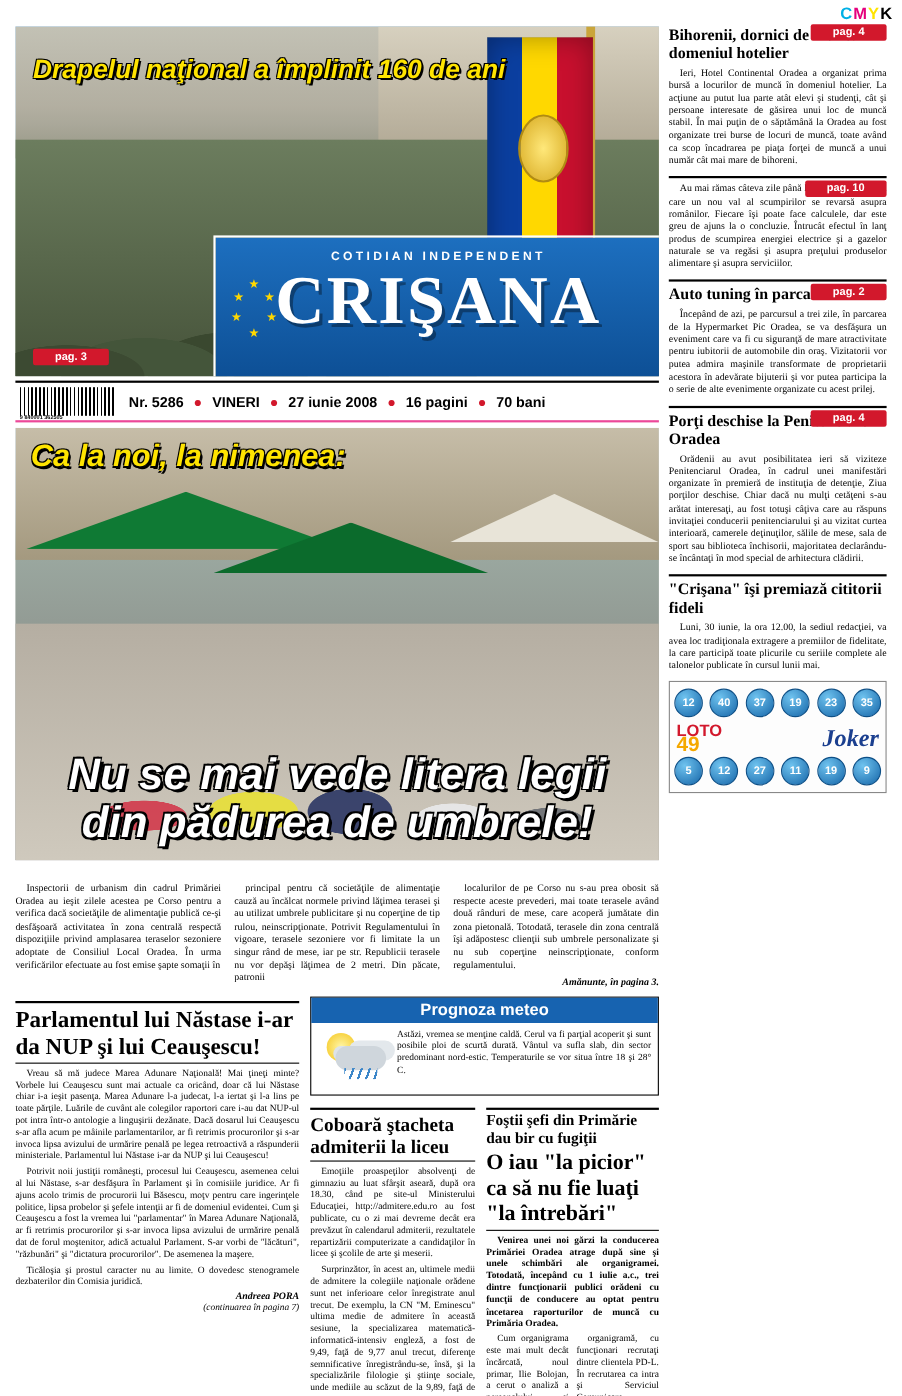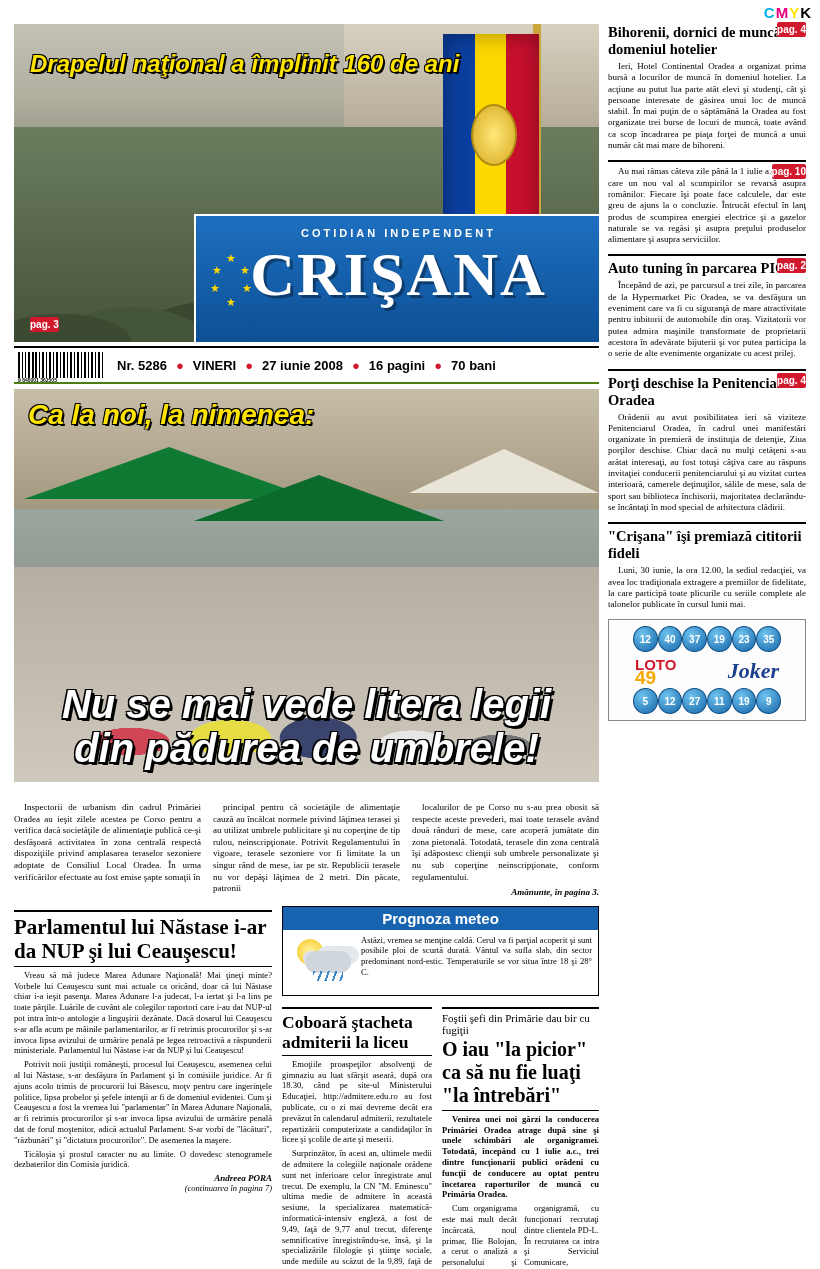--- a/index.html
+++ b/index.html
@@ -37,36 +37,36 @@
   .hero .flagpole{position:absolute;right:58px;top:0;width:8px;height:250px;background:#caa53a;}
   .hero .flag{position:absolute;right:60px;top:10px;width:96px;height:265px;
     background:linear-gradient(90deg,#0b3fa0 0 33%, #ffd800 33% 66%, #c8102e 66% 100%);
     box-shadow:inset 0 0 25px rgba(0,0,0,.35);}
   .hero .flag .seal{position:absolute;left:28px;top:70px;width:42px;height:58px;border-radius:50%;
     background:radial-gradient(#ffe87a,#d6a81e);border:2px solid #b08b14;}
   .hero-title{position:absolute;left:16px;top:26px;font-family:Liberation Sans, sans-serif;
     font-weight:bold;font-style:italic;font-size:24px;color:#ffe400;
     text-shadow:2px 2px 0 #000, -1px -1px 0 #000, 1px -1px 0 #000, -1px 1px 0 #000;}
   .pagtag{position:absolute;font-family:"Liberation Sans",sans-serif;font-weight:bold;
-    font-size:10px;color:#fff;background:#d2182c;padding:2px 0;border-radius:2px;}
+    font-size:10px;color:#fff;background:#d2182c;padding:2px 20px;border-radius:2px;}
   .hero .pagtag{left:16px;bottom:10px;}
 
   
   .masthead{position:absolute;left:180px;top:190px;width:405px;height:128px;
     background:linear-gradient(180deg,#1d6fbf,#0d4f95);border:2px solid #fff;}
   .masthead .kicker{text-align:center;color:#fff;font-family:"Liberation Sans",sans-serif;
     font-size:11px;font-weight:bold;letter-spacing:3px;margin-top:11px;}
   .masthead .name{text-align:center;font-family:"Liberation Serif",serif;font-weight:bold;
     font-size:62px;color:#fff;letter-spacing:2px;line-height:66px;margin-top:2px;
     text-shadow:3px 3px 0 rgba(0,0,0,.35);}
   .masthead .stars{position:absolute;left:14px;top:36px;width:48px;height:58px;}
   .masthead .stars span{position:absolute;color:#ffd800;font-size:11px;}
 
   
-  .infobar{position:relative;width:585px;height:34px;border-top:2px solid #000;border-bottom:2px solid #4d7c0f;
+  .infobar{position:relative;width:585px;height:34px;border-top:2px solid #000;border-bottom:2px solid #ec4899;
     margin-top:4px;display:flex;align-items:center;justify-content:center;gap:9px;
     font-family:"Liberation Sans",sans-serif;font-weight:bold;font-size:13px;}
   .infobar .dot{color:#d2182c;font-size:13px;}
   .barcode{position:absolute;left:4px;top:4px;width:86px;height:26px;
     background:repeating-linear-gradient(90deg,#000 0 1.5px,#fff 1.5px 3.5px);}
   .barcode-num{position:absolute;left:4px;top:29px;font-size:5px;font-family:"Liberation Sans",sans-serif;}
 
   
   .photo2{position:relative;width:585px;height:393px;margin-top:5px;overflow:hidden;
     background:linear-gradient(180deg,#cfe0ee 0%,#b9cfe0 18%,#9aa79f 30%,#8e948e 55%,#9b9a95 100%);}
@@ -129,21 +129,21 @@
 
   
   .rbox{margin-bottom:9px;position:relative;}
   .rbox .rhead{font-family:"Liberation Serif",serif;font-weight:bold;font-size:14.5px;line-height:17px;}
   .rbox .rbody{font-size:9px;line-height:11.3px;text-align:justify;margin-top:3px;}
   .rbox .rbody p{margin:0;text-indent:10px;}
   .rtag{position:absolute;right:0;top:-2px;}
   .rrule{border-top:2px solid #000;margin:6px 0 4px;}
 
   
-  .lotto{border:1px solid #888;margin-top:6px;padding:6px 20px;background:#fdfdfd;}
+  .lotto{border:1px solid #888;margin-top:6px;padding:6px 0;background:#fdfdfd;}
   .balls{display:flex;justify-content:space-between;padding:0 4px;}
   .ball{width:24px;height:24px;border-radius:50%;background:radial-gradient(circle at 35% 30%,#6fc3ef,#1565a8);
     color:#fff;font-family:"Liberation Sans",sans-serif;font-weight:bold;font-size:10px;
     display:flex;align-items:center;justify-content:center;border:1px solid #0d4f86;}
   .logos{display:flex;align-items:flex-start;justify-content:space-between;padding:6px 6px 4px;}
   .loto-logo{font-family:"Liberation Sans",sans-serif;font-weight:bold;font-size:15px;color:#d2182c;line-height:13px;}
   .loto-logo .n{color:#f5a800;font-size:19px;}
   .joker-logo{font-family:"Liberation Serif",serif;font-weight:bold;font-style:italic;font-size:22px;color:#1b3f8f;}
 
   .watermark{position:absolute;right:6px;bottom:4px;font-family:"Liberation Sans",sans-serif;
@@ -262,21 +262,21 @@
             <div class="body">
               <p>Emoţiile proaspeţilor absolvenţi de gimnaziu au luat sfârşit aseară, după ora 18.30, când pe site-ul Ministerului Educaţiei, http://admitere.edu.ro au fost publicate, cu o zi mai devreme decât era prevăzut în calendarul admiterii, rezultatele repartizării computerizate a candidaţilor în licee şi şcolile de arte şi meserii.</p>
               <p>Surprinzător, în acest an, ultimele medii de admitere la colegiile naţionale orădene sunt net inferioare celor înregistrate anul trecut. De exemplu, la CN "M. Eminescu" ultima medie de admitere în această sesiune, la specializarea matematică-informatică-intensiv engleză, a fost de 9,49, faţă de 9,77 anul trecut, diferenţe semnificative înregistrându-se, însă, şi la specializările filologie şi ştiinţe sociale, unde mediile au scăzut de la 9,89, faţă de 9,18, filologie - 7,89, faţă de 9,31.</p>
             </div>
             <div class="sig">Anca TIURBE</div>
 
           </div>
 
           <div style="width:157px;">
             <div class="rule"></div>
-            <div style="font-family:'Liberation Serif',serif;font-weight:normal;font-size:11px;">Foştii şefi din Primărie dau bir cu fugiţii</div>
+            <div style="font-family:'Liberation Serif',serif;font-weight:bold;font-size:14px;">Foştii şefi din Primărie dau bir cu fugiţii</div>
             <div class="hl" style="font-size:20px;line-height:23px;margin-top:2px;">O iau "la picior" ca să nu fie luaţi "la întrebări"</div>
             <div class="thin"></div>
             <div class="body" style="font-weight:bold;">
               <p>Venirea unei noi gărzi la conducerea Primăriei Oradea atrage după sine şi unele schimbări ale organigramei. Totodată, începând cu 1 iulie a.c., trei dintre funcţionarii publici orădeni cu funcţii de conducere au optat pentru încetarea raporturilor de muncă cu Primăria Oradea.</p>
             </div>
             <div style="display:flex;gap:7px;">
               <div class="body" style="width:75px;">
                   <p>Cum organigrama este mai mult decât încărcată, noul primar, Ilie Bolojan, a cerut o analiză a personalului şi structurilor din Primărie. Mai mult, posturile scoase la concurs au fost blocate. Printre direcţiile vizate se numără Administraţia Imobiliară Oradea, care de când şi-a dobândit personalitate juridică nu a făcut decât să se încarce, cu fiecare lună, stufoasa</p>
                 </div>
               <div class="body" style="width:75px;">

